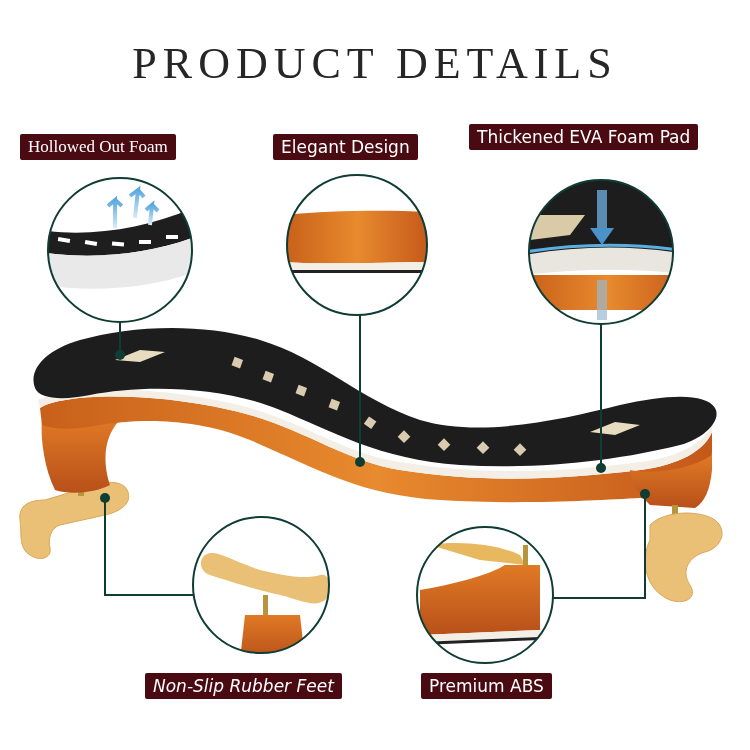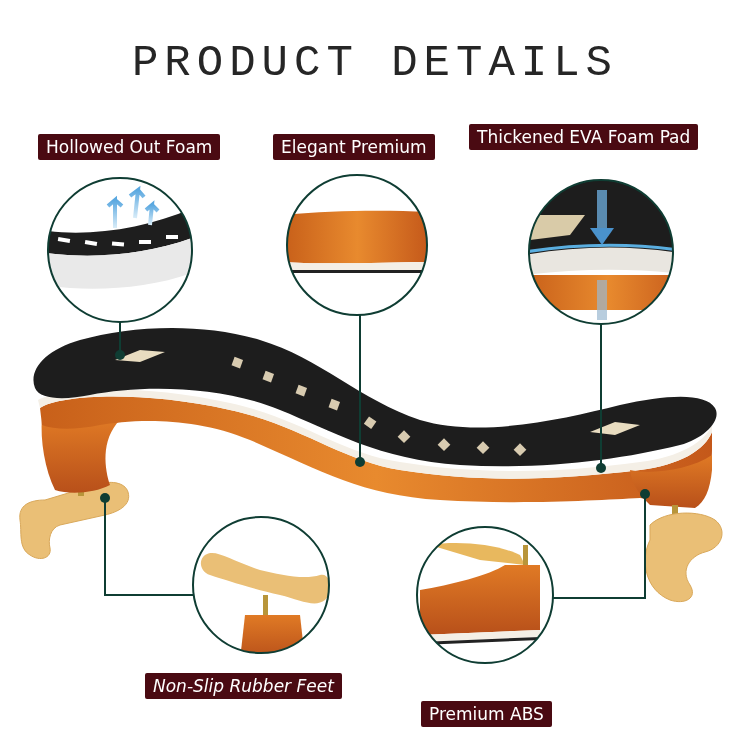--- a/index.html
+++ b/index.html
@@ -1,30 +1,30 @@
 <!DOCTYPE html>
 <html><head>
 <meta charset="utf-8">
 <style>
   html,body{margin:0;padding:0;background:#fff;}
   body{width:750px;height:750px;position:relative;overflow:hidden;font-family:"DejaVu Sans",sans-serif;}
-  .title{position:absolute;left:0;top:38px;width:750px;text-align:center;font-family:Liberation Mono, monospace;font-size:44px;letter-spacing:6px;color:#262626;font-weight:normal;}
+  .title{position:absolute;left:0;top:38px;width:750px;text-align:center;font-family:Liberation Serif, serif;font-size:44px;letter-spacing:6px;color:#262626;font-weight:normal;}
   .label{position:absolute;background:#4a0a12;color:#fff;font-family:"DejaVu Sans",sans-serif;font-size:17px;line-height:26px;height:26px;padding:0 8px;border-radius:2px;white-space:nowrap;}
   svg.art{position:absolute;left:0;top:0;}
 </style>
 </head>
 <body>
 
 <div class="title">PRODUCT DETAILS</div>
 
-<div class="label" style="left:38px;top:134px;">Hollowed Out Foam</div>
-<div class="label" style="left:273px;top:134px;">Elegant Premium</div>
+<div class="label" style="left:20px;top:134px;font-family:Liberation Serif, serif;">Hollowed Out Foam</div>
+<div class="label" style="left:273px;top:134px;">Elegant Design</div>
 <div class="label" style="left:469px;top:124px;">Thickened EVA Foam Pad</div>
 <div class="label" style="left:145px;top:673px;font-style:italic;">Non-Slip Rubber Feet</div>
-<div class="label" style="left:421px;top:673px;margin-top:28px;">Premium ABS</div>
+<div class="label" style="left:421px;top:673px;">Premium ABS</div>
 
 <svg class="art" width="750" height="750" viewBox="0 0 750 750">
   <defs>
     <linearGradient id="wood" x1="0" y1="0" x2="1" y2="0">
       <stop offset="0" stop-color="#c8601a"></stop>
       <stop offset="0.5" stop-color="#e88a2e"></stop>
       <stop offset="1" stop-color="#c4581a"></stop>
     </linearGradient>
     <linearGradient id="woodv" x1="0" y1="0" x2="0" y2="1">
       <stop offset="0" stop-color="#e07a25"></stop>

